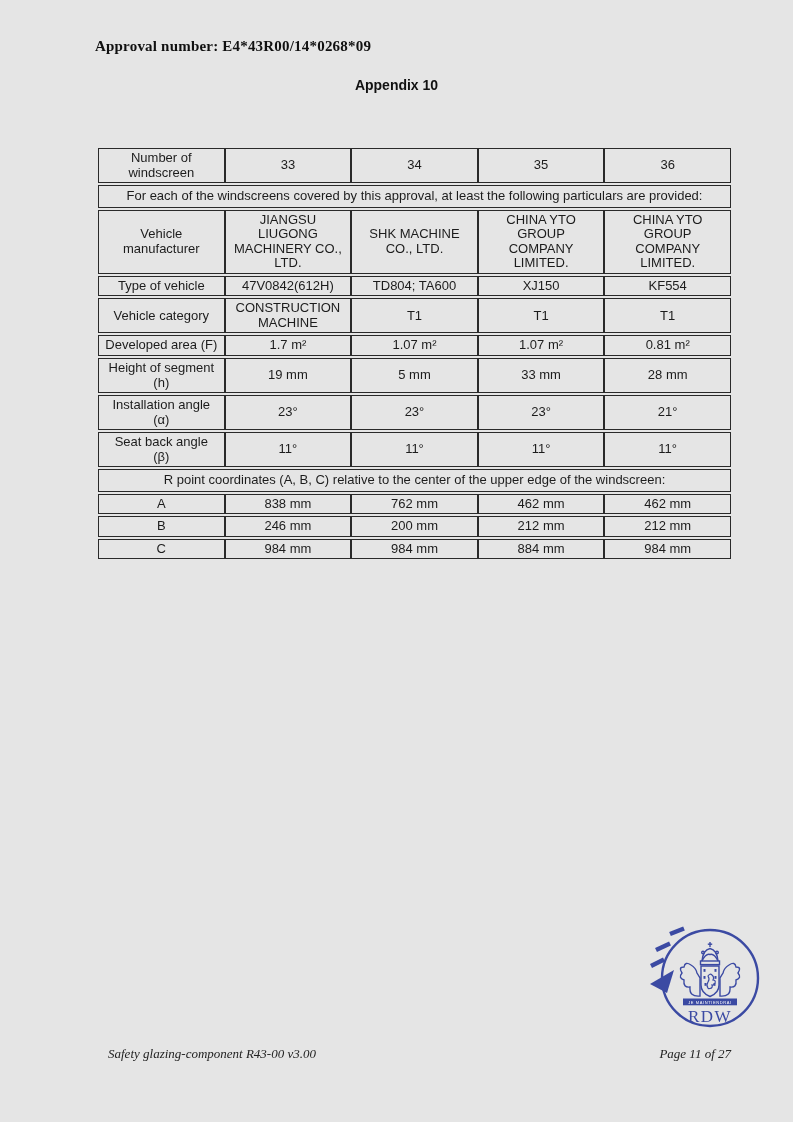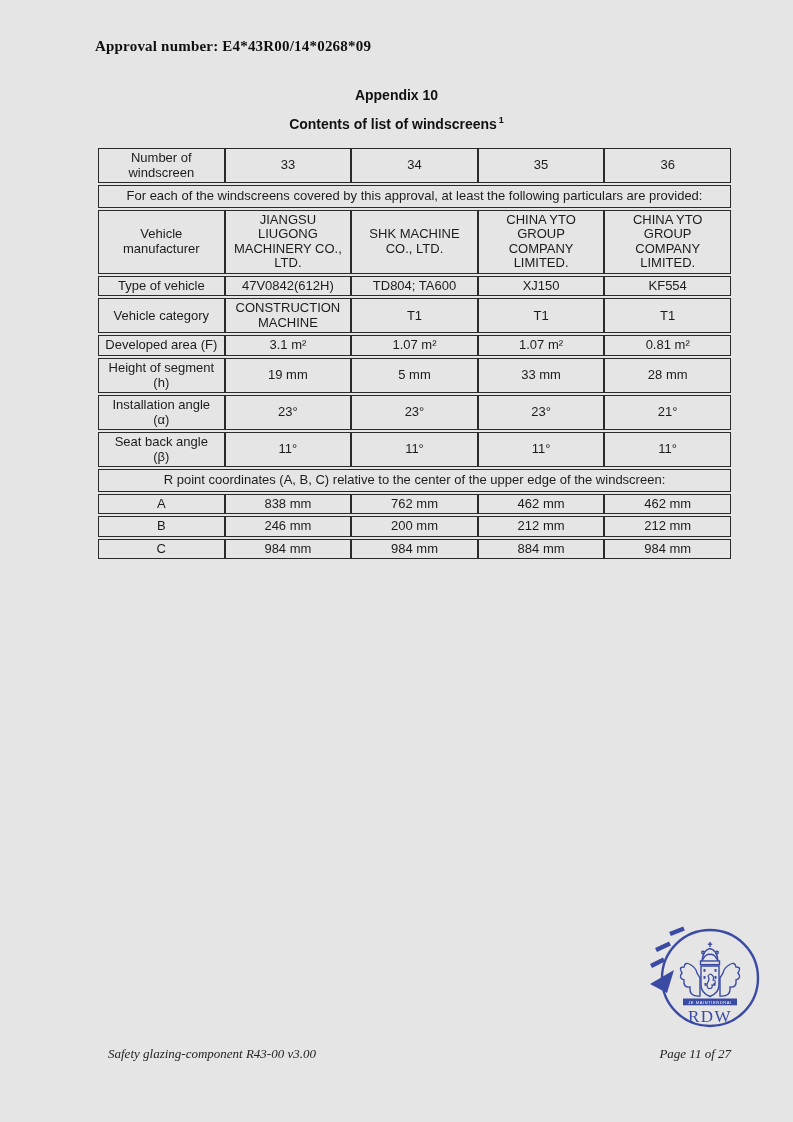--- a/index.html
+++ b/index.html
@@ -17,21 +17,21 @@
     left: 95px;
     top: 38px;
     font-family: "Liberation Serif", serif;
     font-weight: bold;
     font-size: 15px;
     letter-spacing: 0.2px;
     color: #111;
   }
   .appendix-title {
     position: absolute;
-    top: 87px;
+    top: 77px;
     left: 0;
     width: 100%;
     text-align: center;
     font-weight: bold;
     font-size: 14px;
     color: #111;
   }
   .contents-title {
     position: absolute;
     top: 115px;
@@ -102,21 +102,20 @@
 </style>
 </head>
 <body>
 
 <div class="page">
 
   <div class="approval-line">Approval number: E4*43R00/14*0268*09</div>
 
   <div class="appendix-title">Appendix 10</div>
 
-  <div class="contents-title"><span>Contents of list of windscreens</span><sup>1</sup></div>
 
   <table class="spec">
     <colgroup>
         <col>
         <col>
         <col>
         <col>
         <col>
       </colgroup>
     <tbody>
@@ -146,21 +145,21 @@
       </tr>
       <tr>
         <td>Vehicle category</td>
         <td>CONSTRUCTION MACHINE</td>
         <td>T1</td>
         <td>T1</td>
         <td>T1</td>
       </tr>
       <tr>
         <td>Developed area (F)</td>
-        <td>3.1 m²</td>
+        <td>1.7 m²</td>
         <td>1.07 m²</td>
         <td>1.07 m²</td>
         <td>0.81 m²</td>
       </tr>
       <tr>
         <td>Height of segment (h)</td>
         <td>19 mm</td>
         <td>5 mm</td>
         <td>33 mm</td>
         <td>28 mm</td>

